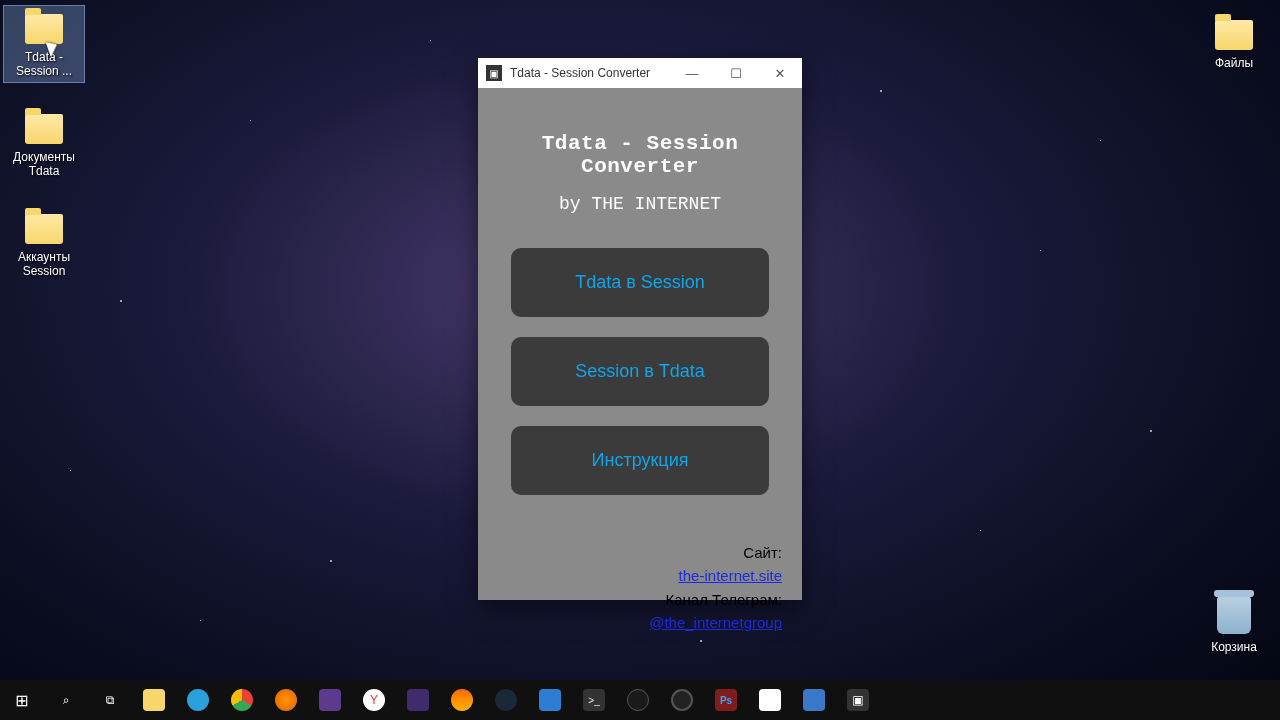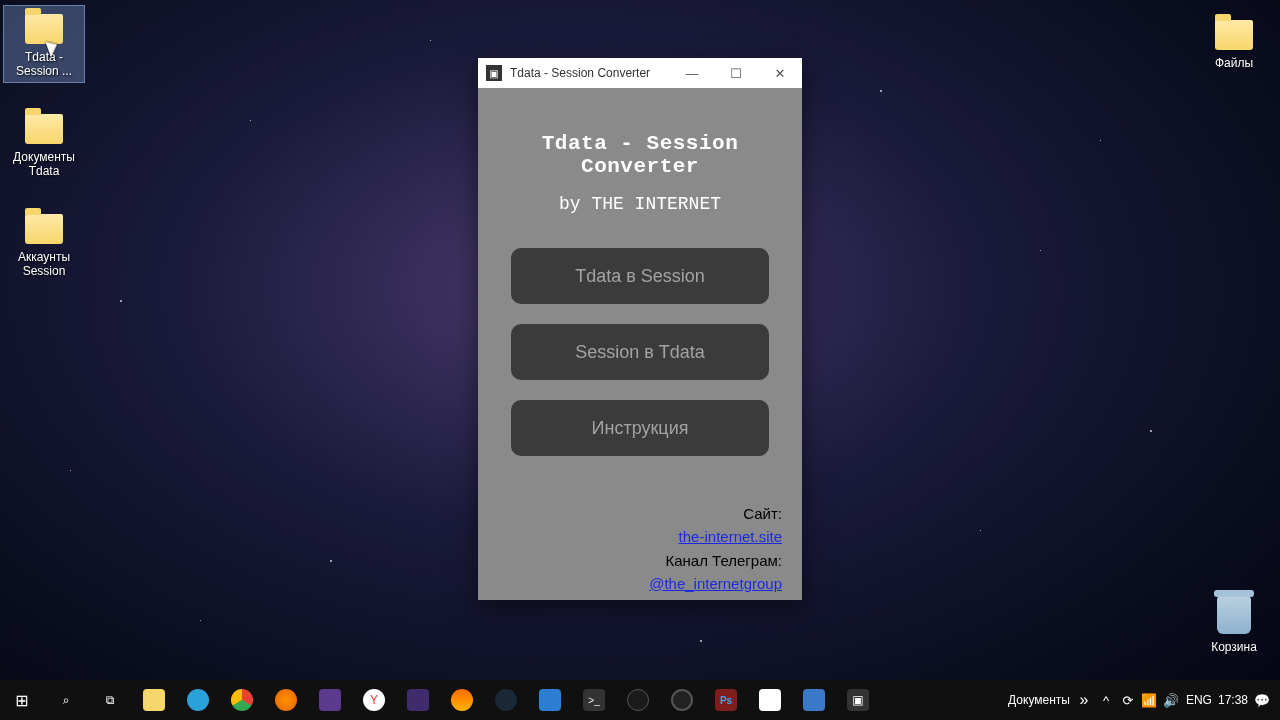--- a/index.html
+++ b/index.html
@@ -71,22 +71,22 @@
   .titlebar .winbtn {
     width:44px; height:30px; display:flex; align-items:center; justify-content:center;
     color:#555; font-size:13px;
   }
 
   .app-body { padding: 18px 20px 0 20px; text-align:center; }
   .app-title { color:#fff; font-weight:bold; font-size:21px; margin-top:26px; font-family:"Courier New",monospace; letter-spacing:.5px; }
   .app-sub { color:#fff; font-size:18px; margin-top:16px; margin-bottom:34px; font-family:"Courier New",monospace; }
   .big-btn {
     display:block; width: 258px; margin: 0 auto 20px auto;
-    background:#3b3b3b; color:#a3a3a3; border:none;
-    height:56px; border-radius:10px;
+    background:#3b3b3b; color:#0ea5e9; border:none;
+    height:69px; border-radius:10px;
     font-size:18px; cursor:pointer;
   }
   .links { margin-top:46px; font-size:15px; color:#000; line-height:1.55;text-align:right; }
   .links a { color:#1c2adf; text-decoration:underline; }
 
   
   .taskbar {
     position:absolute; left:0; bottom:0; width:100%; height:40px;
     background:#101010;
     display:flex; align-items:center;
@@ -233,24 +233,13 @@
     </div>
   <div class="tb-btn">
       <div class="tb-icon" style="background:#3a78c8"></div>
     </div>
   <div class="tb-btn">
       <div class="tb-icon" style="background:#333">▣</div>
     </div>
 
   <div class="tb-spacer"></div>
 
-  <div class="tray">
-    <span>Документы</span>
-    <span class="ico" style="font-size:16px">»</span>
-    <span class="ico">^</span>
-    <span class="ico">⟳</span>
-    <span class="ico">📶</span>
-    <span class="ico">🔊</span>
-    <span>ENG</span>
-    <span>17:38</span>
-    <span class="ico">💬</span>
-  </div>
 </div>
 
 </body></html>

